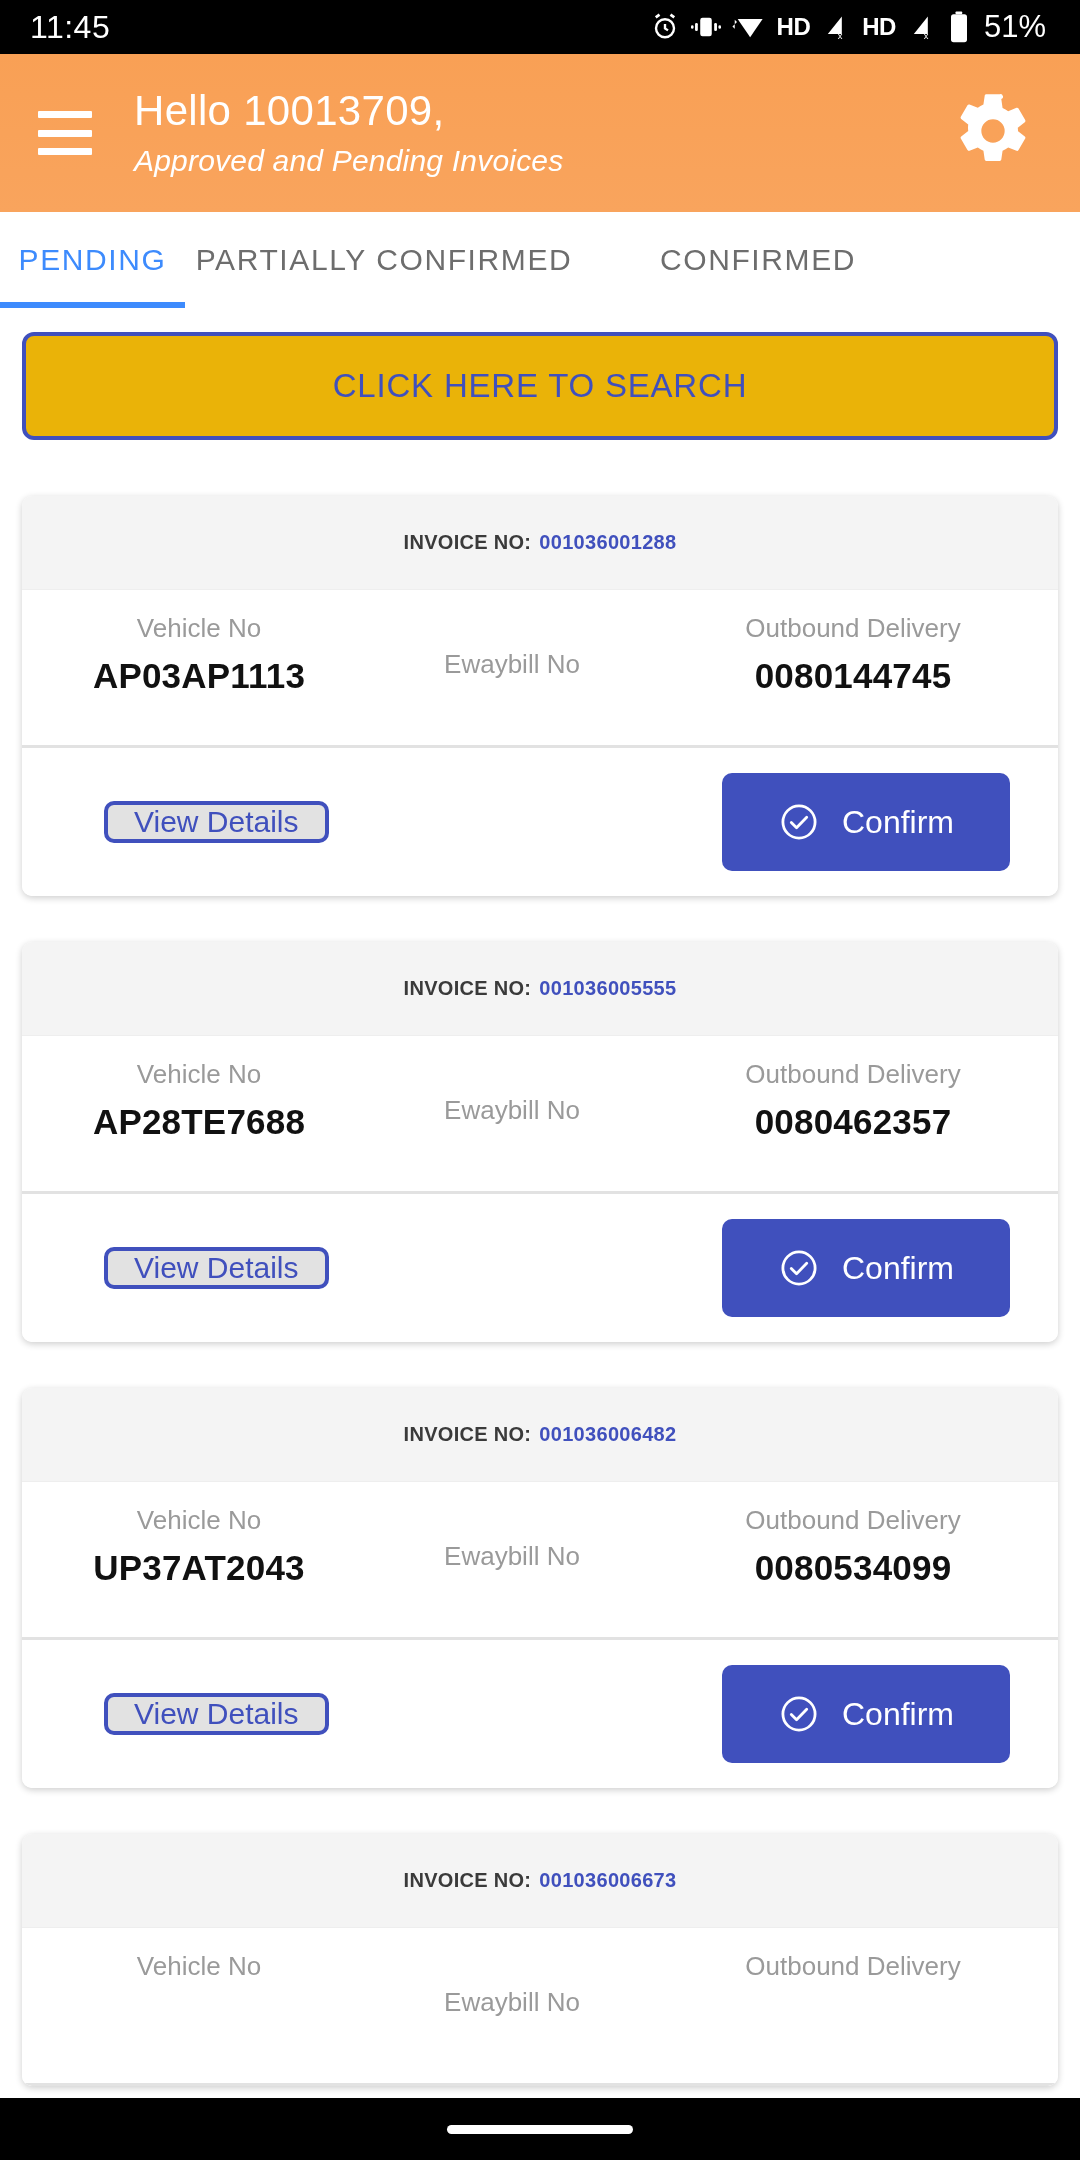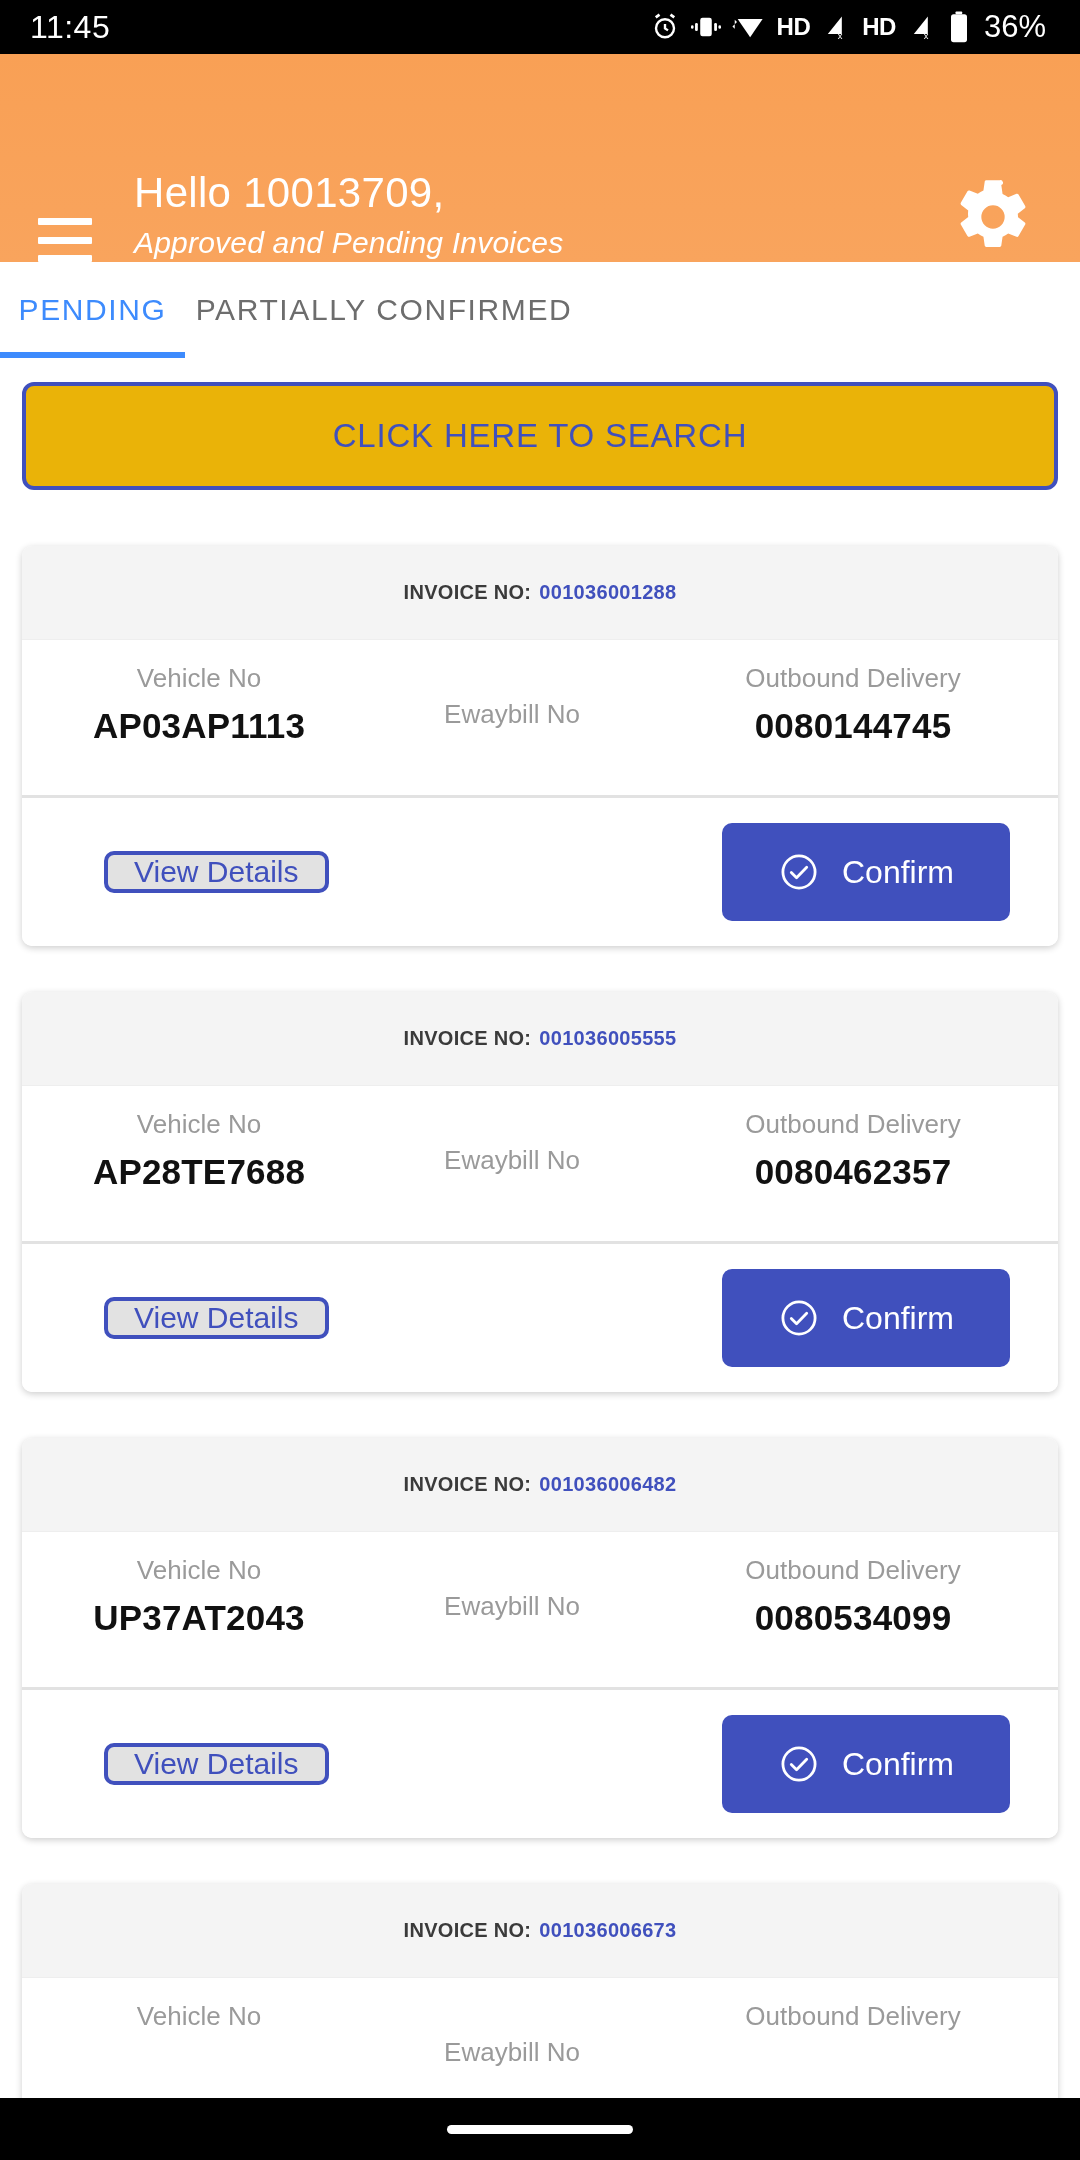--- a/index.html
+++ b/index.html
@@ -29,24 +29,24 @@
     flex: 0 0 auto;
   }
   .status-time { font-size: 32px; letter-spacing: .5px; }
   .status-icons { display: flex; align-items: center; gap: 11px; }
   .status-icons svg { display: block; }
   .status-battery-pct { font-size: 31px; margin-left: 3px; }
   .hd-label { font-size: 24px; font-weight: 700; letter-spacing: -.5px; }
 
   
   .app-bar {
-    height: 208px;
+    height: 158px;
     background: linear-gradient(180deg, #f9a055 0%, #f9a45d 100%);
     display: flex;
-    align-items: flex-end;
+    align-items: center;
     padding: 0 44px 0 38px;
     flex: 0 0 auto;
   }
   .hamburger {
     width: 54px; height: 44px;
     display: flex; flex-direction: column; justify-content: space-between;
     margin-right: 42px;
     cursor: pointer;
   }
   .hamburger span {
@@ -238,21 +238,21 @@
           <path d="M17 3 5 18h12z"></path>
           <text x="13.5" y="22.5" font-size="8" fill="#fff" font-family="sans-serif">x</text>
         </svg>
       </span>
       <span>
         <svg width="22" height="32" viewBox="0 0 14 24" fill="#fff">
           <rect x="4.4" y="0.3" width="5" height="2.2" rx="0.6"></rect>
           <rect x="1" y="2.4" width="12" height="21" rx="2"></rect>
         </svg>
       </span>
-      <span class="status-battery-pct">36%</span>
+      <span class="status-battery-pct">51%</span>
     </div>
   </div>
 
   <div class="app-bar">
     <div class="hamburger">
       <span></span>
       <span></span>
       <span></span>
     </div>
     <div class="app-bar-titles">
@@ -264,20 +264,21 @@
         <svg width="80" height="80" viewBox="0 0 24 24" fill="#ffffff">
           <path d="M19.43 12.98c.04-.32.07-.64.07-.98s-.03-.66-.07-.98l2.11-1.65c.19-.15.24-.42.12-.64l-2-3.46c-.12-.22-.39-.3-.61-.22l-2.49 1c-.52-.4-1.08-.73-1.69-.98l-.38-2.65A.488.488 0 0 0 14 1h-4c-.25 0-.46.18-.49.42l-.38 2.65c-.61.25-1.17.59-1.69.98l-2.49-1c-.23-.09-.49 0-.61.22l-2 3.46c-.13.22-.07.49.12.64l2.11 1.65c-.04.32-.07.65-.07.98s.03.66.07.98l-2.11 1.65c-.19.15-.24.42-.12.64l2 3.46c.12.22.39.3.61.22l2.49-1c.52.4 1.08.73 1.69.98l.38 2.65c.03.24.24.42.49.42h4c.25 0 .46-.18.49-.42l.38-2.65c.61-.25 1.17-.59 1.69-.98l2.49 1c.23.09.49 0 .61-.22l2-3.46c.12-.22.07-.49-.12-.64l-2.11-1.65zM12 15.5A3.5 3.5 0 0 1 8.5 12 3.5 3.5 0 0 1 12 8.5a3.5 3.5 0 0 1 3.5 3.5 3.5 3.5 0 0 1-3.5 3.5z"></path>
         </svg>
       </span>
     </div>
   </div>
 
   <div class="tab-bar">
     <div class="tab t1 active">PENDING</div>
     <div class="tab t2">PARTIALLY CONFIRMED</div>
+    <div class="tab t3">CONFIRMED</div>
   </div>
 
   <div class="content">
 
     <div class="search-btn">
       <span class="search-btn-label">CLICK HERE TO SEARCH</span>
     </div>
 
     <div class="cards">
 

